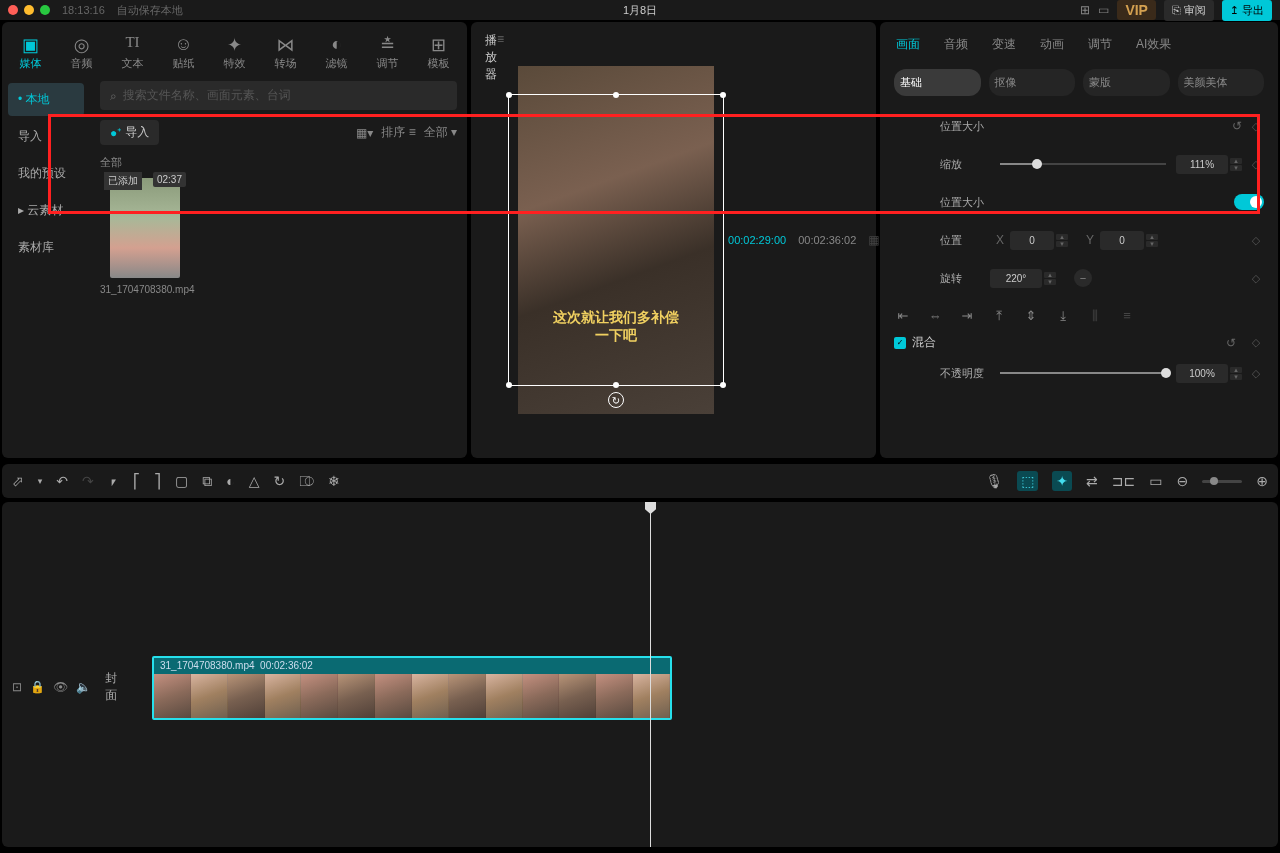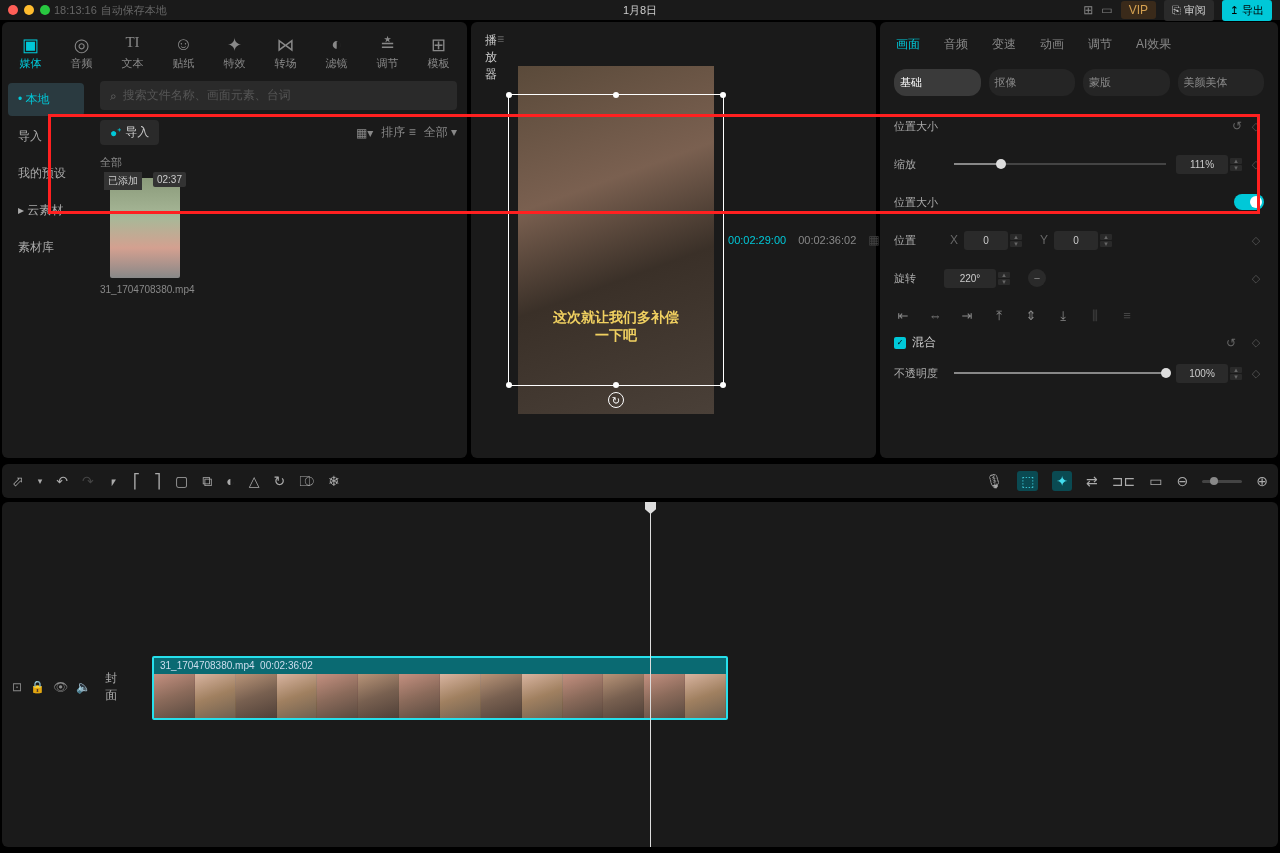--- a/index.html
+++ b/index.html
@@ -1,23 +1,23 @@
 <!DOCTYPE html>
 <html><head>
 <meta charset="utf-8">
 <style>
 * { margin:0; padding:0; box-sizing:border-box; font-family:-apple-system,"PingFang SC",sans-serif; }
 body { background:#000; color:#ccc; width:1280px; height:853px; overflow:hidden; font-size:12px; position:relative; }
 .titlebar { height:20px; background:#1a1a1a; display:flex; align-items:center; padding:0 8px; position:relative; }
 .traffic { display:flex; gap:6px; }
 .dot { width:10px; height:10px; border-radius:50%; }
-.titlebar .time { color:#666; margin-left:4px; font-size:11px; }
+.titlebar .time { color:#666; margin-left:12px; font-size:11px; }
 .titlebar .center { position:absolute; left:50%; transform:translateX(-50%); color:#ccc; font-size:11px; }
 .titlebar .right { margin-left:auto; display:flex; gap:8px; align-items:center; }
-.vip { background:#3a2a1a; color:#d4a050; padding:2px 8px; border-radius:3px; font-size:12px; }
+.vip { background:#3a2a1a; color:#d4a050; padding:2px 8px; border-radius:3px; font-size:14px;font-weight:bold; }
 .btn-top { background:#2a2a2a; color:#ccc; padding:3px 8px; border-radius:3px; font-size:11px; display:flex; gap:3px; align-items:center; }
 .btn-export { background:#00c8d8; color:#000; }
 .main { display:flex; height:440px; gap:4px; padding:2px; }
 .left-pane { width:465px; background:#1a1a1a; border-radius:6px; display:flex; flex-direction:column; }
 .tool-tabs { display:flex; padding:8px 4px 0; gap:2px; }
 .tool-tab { flex:1; text-align:center; padding:4px 2px; color:#888; cursor:pointer; }
 .tool-tab.active { color:#00c8d8; }
 .tool-tab .icon { font-size:18px; display:block; height:22px; }
 .tool-tab .label { font-size:11px; }
 .left-body { display:flex; flex:1; overflow:hidden; }
@@ -50,21 +50,21 @@
 .player-ctrl .sp { flex:1; }
 .right-pane { flex:1; background:#1a1a1a; border-radius:6px; padding:0; }
 .prop-tabs { display:flex; padding:10px 14px 6px; gap:20px; }
 .prop-tab { color:#888; padding:4px 2px; cursor:pointer; font-size:12px; }
 .prop-tab.active { color:#00c8d8; }
 .sub-tabs { display:flex; padding:6px 14px; gap:8px; }
 .sub-tab { flex:1; text-align:left; padding:6px; background:#252525; color:#888; border-radius:12px; font-size:11px; cursor:pointer; }
 .sub-tab.active { background:#3a3a3a; color:#fff; }
 .prop-body { padding:12px 14px; }
 .prop-row { display:flex; align-items:center; margin-bottom:14px; min-height:24px; }
-.prop-label { width:50px; font-size:11px; color:#aaa; }
+.prop-label { width:50px; font-size:11px; color:#aaa;margin-left:46px; }
 .slider { flex:1; height:2px; background:#444; position:relative; margin:0 10px; }
 .slider-fill { position:absolute; left:0; height:2px; background:#888; }
 .slider-thumb { position:absolute; width:10px; height:10px; top:-4px; background:#ddd; border-radius:50%; transform:translateX(-50%); }
 .value-box { width:52px; background:#2a2a2a; color:#ccc; padding:4px 6px; border-radius:3px; font-size:10px; text-align:center; position:relative; }
 .spinner { width:12px; display:flex; flex-direction:column; gap:1px; margin-left:2px;}
 .spinner span{ height:6px; background:#2a2a2a; border-radius:1px; display:flex; align-items:center; justify-content:center; font-size:7px; color:#666;}
 .keyframe-icon { width:16px; text-align:center; color:#555; font-size:11px; margin-left:6px; }
 .toggle { width:30px; height:16px; background:#00c8d8; border-radius:8px; position:relative; }
 .toggle::after{ content:""; position:absolute; width:12px; height:12px; background:#fff; border-radius:50%; top:2px; right:2px; }
 .highlight-box { position:absolute; border:3px solid #ff2020; pointer-events:none; }
@@ -75,21 +75,21 @@
 .chk { width:12px; height:12px; background:#00c8d8; border-radius:2px; display:flex; align-items:center; justify-content:center; font-size:8px; color:#000; }
 .dropdown { flex:1; background:#2a2a2a; padding:6px 10px; border-radius:3px; color:#ccc; font-size:11px; display:flex; justify-content:space-between; }
 .timeline-tools { height:34px; background:#1a1a1a; margin:4px 2px 0; border-radius:6px; display:flex; align-items:center; padding:0 10px; gap:14px; }
 .tl-tool { color:#aaa; font-size:14px; cursor:pointer; }
 .tl-tool.dim { color:#444; }
 .timeline { flex:1; background:#1a1a1a; margin:4px 2px 2px; border-radius:6px; position:relative; height:345px; }
 .tl-ruler { height:24px; border-bottom:1px solid #333; position:relative; margin-left:110px; }
 .tl-tick { position:absolute; top:8px; color:#666; font-size:9px; }
 .tl-left { position:absolute; left:0; top:24px; bottom:0; width:110px; display:flex; align-items:center; padding:0 10px; gap:8px; }
 .tl-track-area { position:absolute; left:110px; right:0; top:24px; bottom:0; }
-.tl-clip { position:absolute; top:130px; left:40px; width:576px; height:64px; background:#0a6a72; border:2px solid #26e0ec; border-radius:2px; overflow:hidden; }
+.tl-clip { position:absolute; top:130px; left:40px; width:520px; height:64px; background:#0a6a72; border:2px solid #26e0ec; border-radius:2px; overflow:hidden; }
 .tl-clip-head { position:absolute; top:2px; left:6px; color:#cde; font-size:10px; z-index:2; }
 .tl-clip-frames { position:absolute; top:16px; left:0; right:0; bottom:0; display:flex; }
 .tl-frame { flex:1; background:linear-gradient(160deg,#c49080 0%,#8a6a5a 50%,#5a4a40 100%); border-right:1px solid rgba(0,0,0,.2); }
 .tl-frame:nth-child(2n){ background:linear-gradient(160deg,#d8b4a0,#a08060,#706050);}
 .tl-frame:nth-child(3n){ background:linear-gradient(160deg,#b89478,#786050,#504038);}
 .playhead { position:absolute; top:2px; bottom:0; width:1px; background:#ddd; left:648px; }
 .playhead::before { content:""; position:absolute; top:-2px; left:-5px; width:11px; height:12px; background:#ddd; clip-path:polygon(0 0,100% 0,100% 60%,50% 100%,0 60%); }
 </style>
 </head>
 <body>

